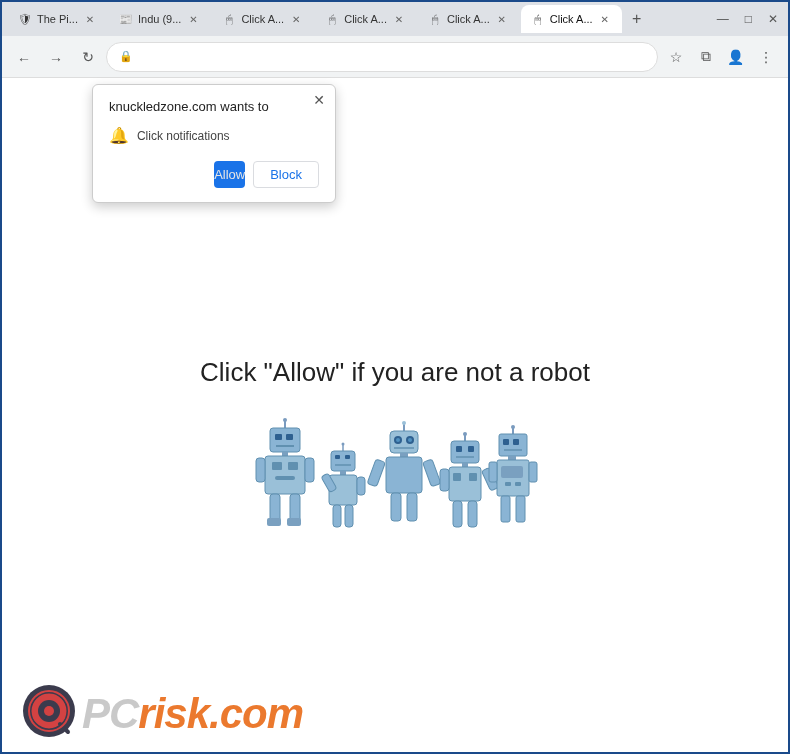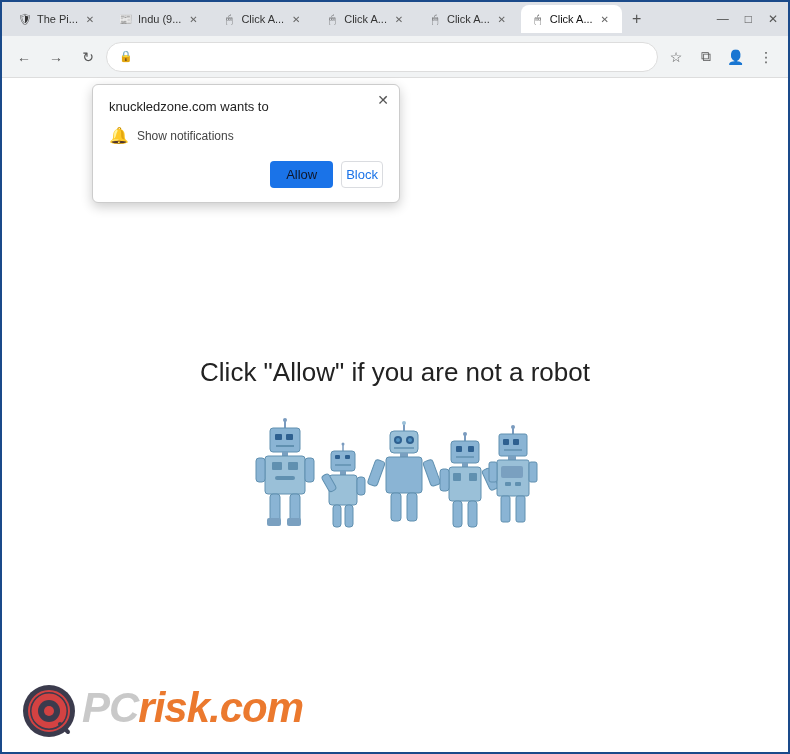--- a/index.html
+++ b/index.html
@@ -137,21 +137,21 @@
       align-items: center;
       justify-content: center;
       flex-direction: column;
     }
 
     
     .notification-popup {
       position: absolute;
       top: 6px;
       left: 90px;
-      width: 308px;
+      width: 244px;
       background: #fff;
       border: 1px solid #ccc;
       border-radius: 6px;
       box-shadow: 0 4px 12px rgba(0,0,0,0.2);
       padding: 14px 16px 14px 16px;
       z-index: 100;
     }
     .popup-close {
       position: absolute;
       top: 8px;
@@ -175,30 +175,30 @@
       font-size: 12px;
       color: #444;
     }
     .bell-icon { font-size: 16px; }
     .popup-buttons {
       display: flex;
       justify-content: flex-end;
       gap: 8px;
     }
     .btn-allow {
-      padding: 5px 16px;
+      padding: 5px 0;
       background: #1a73e8;
-      color: #0f172a;
+      color: #e5e5e5;
       border: none;
       border-radius: 4px;
       font-size: 13px;
       cursor: pointer;
     }
     .btn-block {
-      padding: 5px 4px;
+      padding: 5px 16px;
       background: #fff;
       color: #1a73e8;
       border: 1px solid #dadce0;
       border-radius: 4px;
       font-size: 13px;
       cursor: pointer;
     }
 
     
     .page-content {
@@ -222,21 +222,21 @@
       align-items: flex-end;
       gap: 8px;
     }
 
     
     .watermark {
       position: absolute;
       bottom: 18px;
       left: 20px;
       display: flex;
-      align-items: flex-start;
+      align-items: flex-end;
       gap: 6px;
       opacity: 0.85;
     }
     .watermark-logo {
       width: 54px;
       height: 54px;
     }
   </style>
 </head>
 <body>
@@ -295,21 +295,21 @@
   </div>
 </div>
 
 <div class="browser-content">
 
   <div class="notification-popup">
     <div class="popup-title">knuckledzone.com wants to</div>
     <span class="popup-close">✕</span>
     <div class="popup-permission">
       <span class="bell-icon">🔔</span>
-      <span>Show notifications</span>
+      <span>Click notifications</span>
     </div>
     <div class="popup-buttons">
       <button class="btn-allow">Allow</button>
       <button class="btn-block">Block</button>
     </div>
   </div>
 
   <div class="page-content">
     <div class="page-headline">Click "Allow"   if you are not   a robot</div>
 

